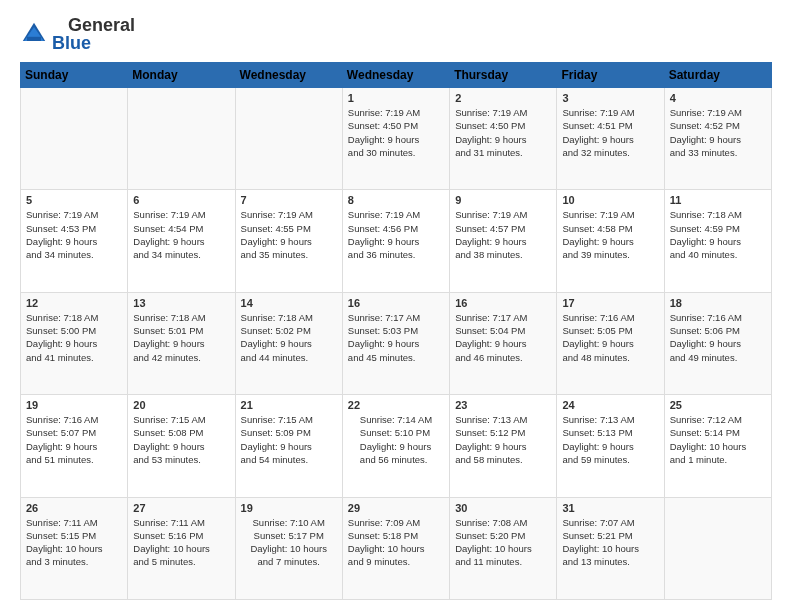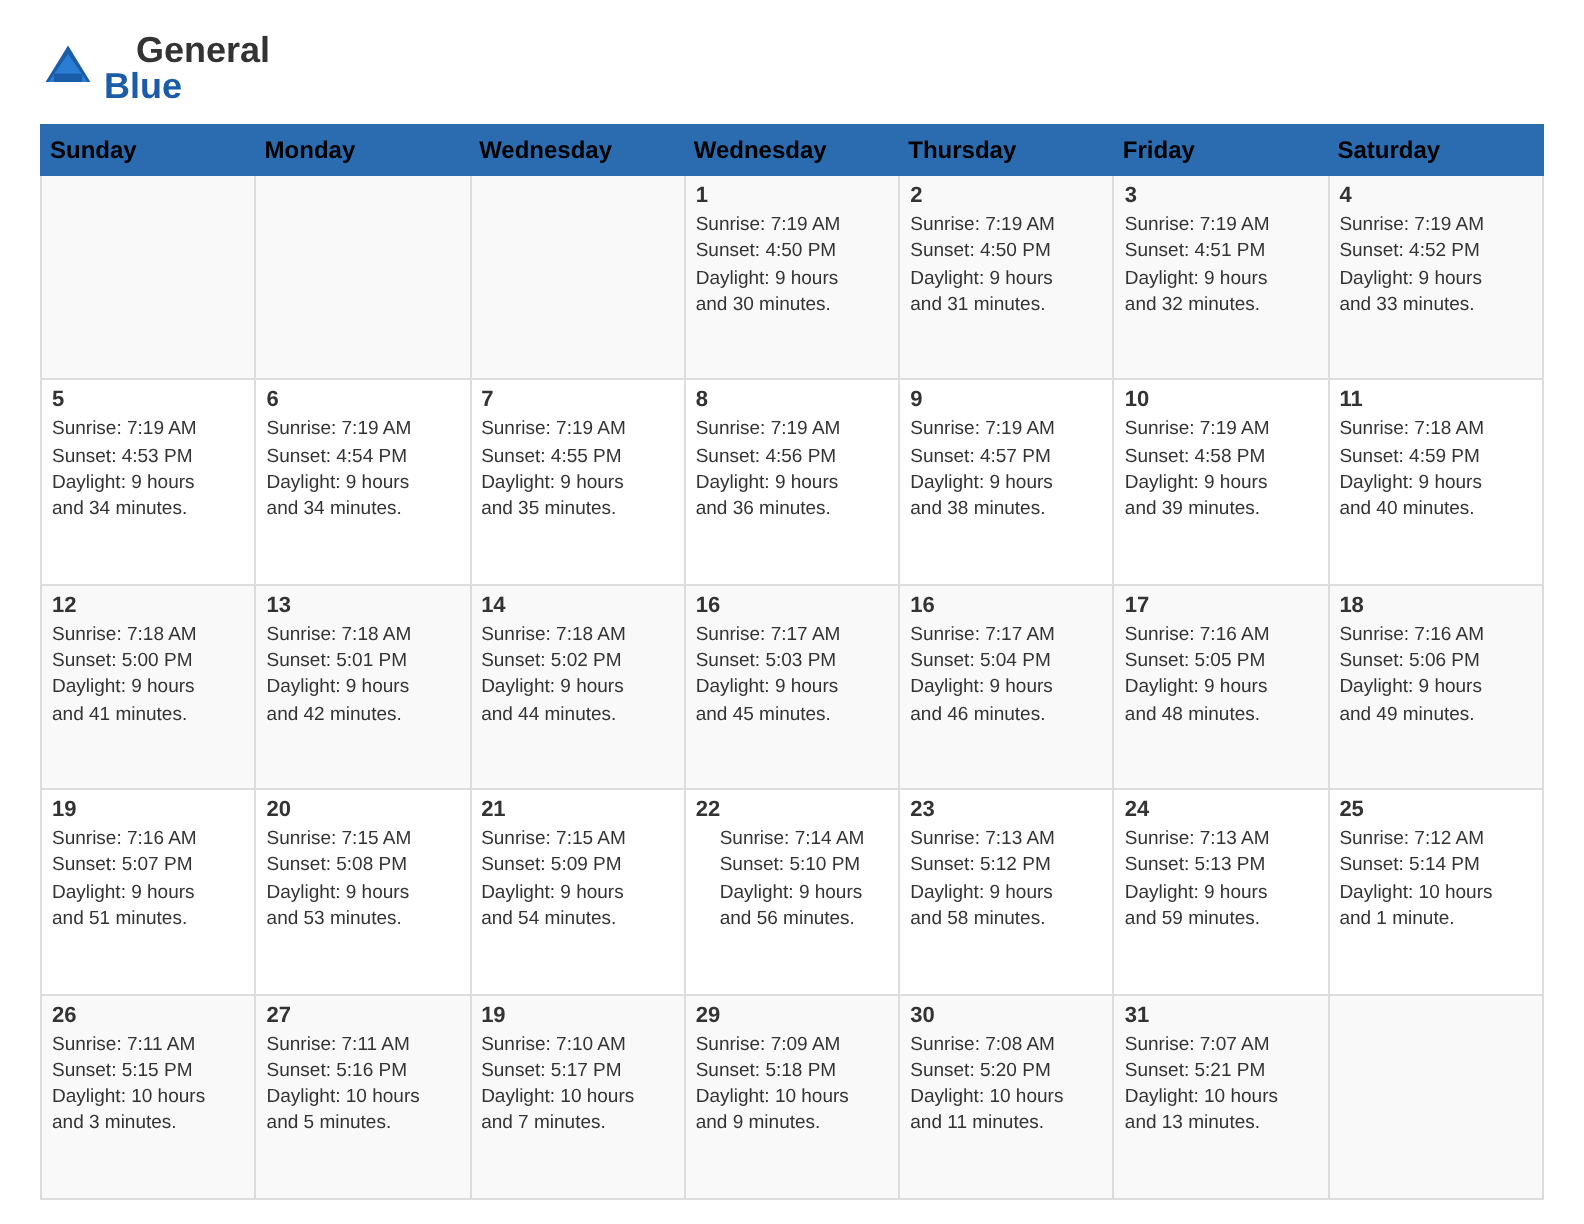--- a/index.html
+++ b/index.html
@@ -334,21 +334,21 @@
           </td>
           <td>
             <div class="day-num">27</div>
             <div class="day-info" style="white-space: pre-line;">Sunrise: 7:11 AM
 Sunset: 5:16 PM
 Daylight: 10 hours
 and 5 minutes.</div>
           </td>
           <td>
             <div class="day-num">19</div>
-            <div class="day-info" style="white-space: pre-line;">Sunrise: 7:10 AM
+            <div class="day-info" style="white-space: pre-line; text-align: center;">Sunrise: 7:10 AM
 Sunset: 5:17 PM
 Daylight: 10 hours
 and 7 minutes.</div>
           </td>
           <td>
             <div class="day-num">29</div>
             <div class="day-info" style="white-space: pre-line;">Sunrise: 7:09 AM
 Sunset: 5:18 PM
 Daylight: 10 hours
 and 9 minutes.</div>

